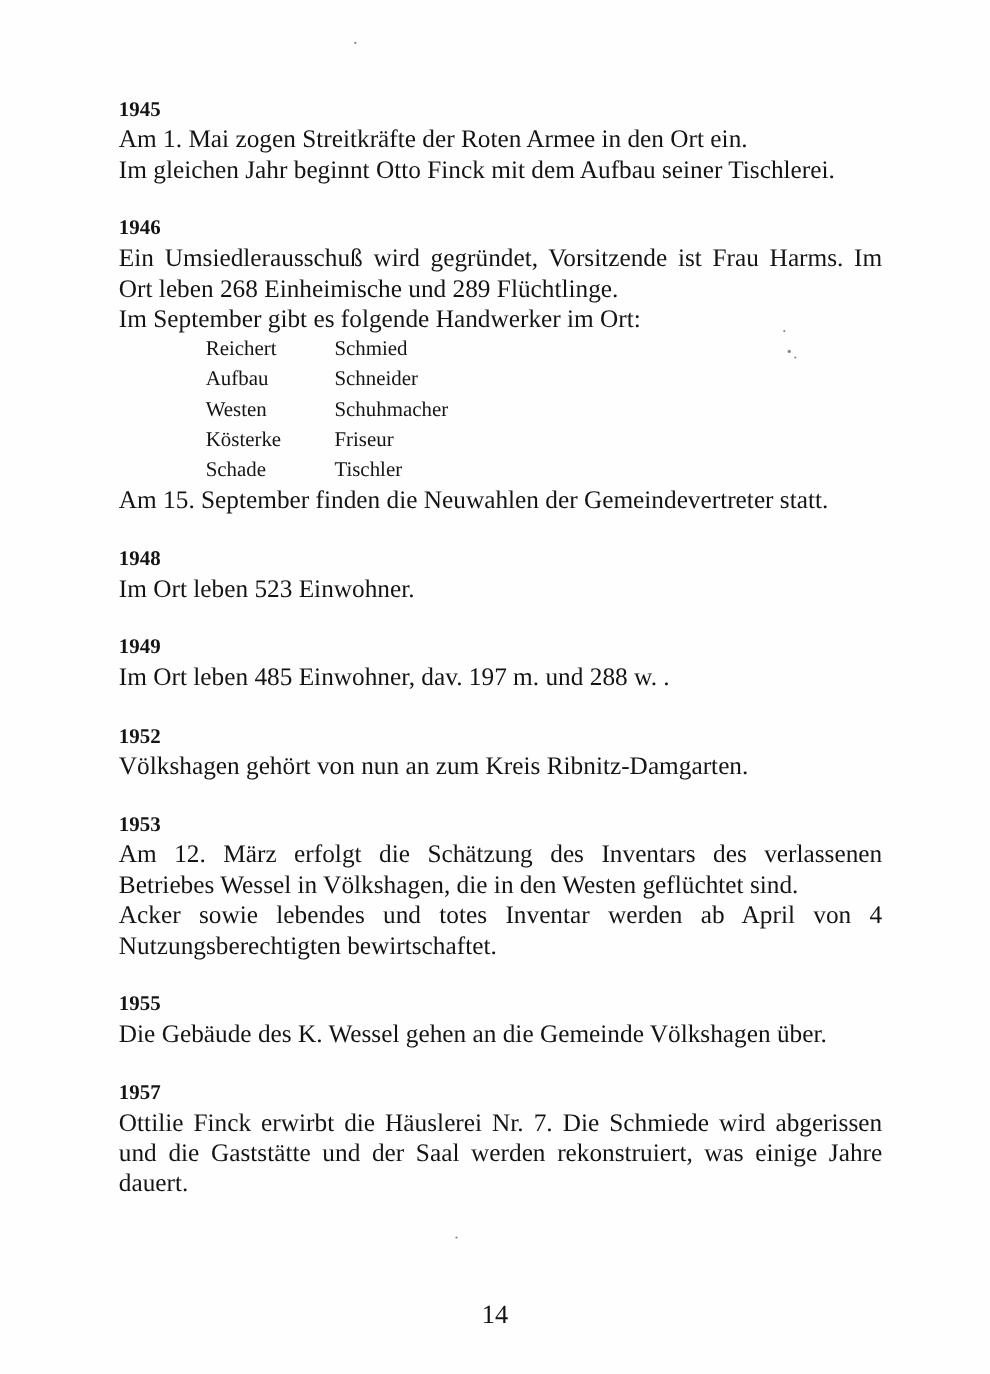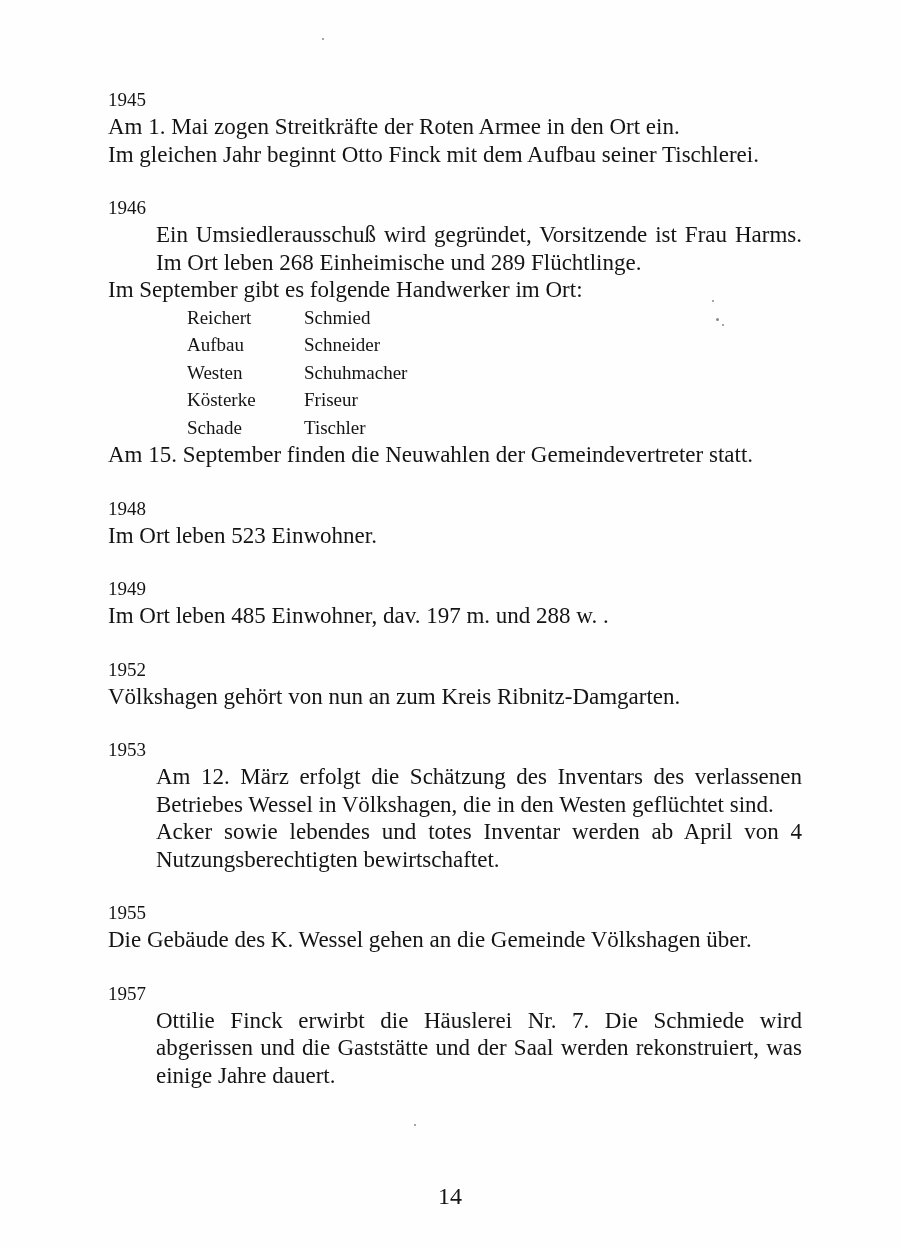--- a/index.html
+++ b/index.html
@@ -3,23 +3,23 @@
   <meta charset="utf-8">
   <style>
     html, body { margin: 0; padding: 0; background: #ffffff; }
     body {
       width: 900px; height: 1249px; position: relative; overflow: hidden;
       font-family: "Liberation Serif", "DejaVu Serif", serif;
       color: #141414;
     }
     .page { position: absolute; left: 0; top: 0; width: 900px; height: 1249px; background: #fefefe; }
     .content { position: absolute; left: 108px; top: 86px; width: 694px; }
-    .year { font-size: 19px; line-height: 27px; margin: 0; }
+    .year { font-size: 19px; line-height: 27px; margin: 0; font-weight: bold; }
     .para { font-size: 23px; line-height: 27.5px; margin: 0; }
-    .justify { text-align: justify; text-align-last: left; margin-left: 48px; }
+    .justify { text-align: justify; text-align-last: left; }
     .section { margin-bottom: 26px; }
     .crafts { margin: 0 0 0 79px; border-collapse: collapse; font-size: 19px; }
     .crafts td { padding: 0; line-height: 27.5px; vertical-align: top; }
     .crafts td.name { width: 117px; }
     .after-table { }
     .page-number { position: absolute; left: 0; width: 900px; top: 1183px; text-align: center; font-size: 24px; }
     .speck { position: absolute; background: #888; border-radius: 50%; }
   </style>
 </head>
 <body>

